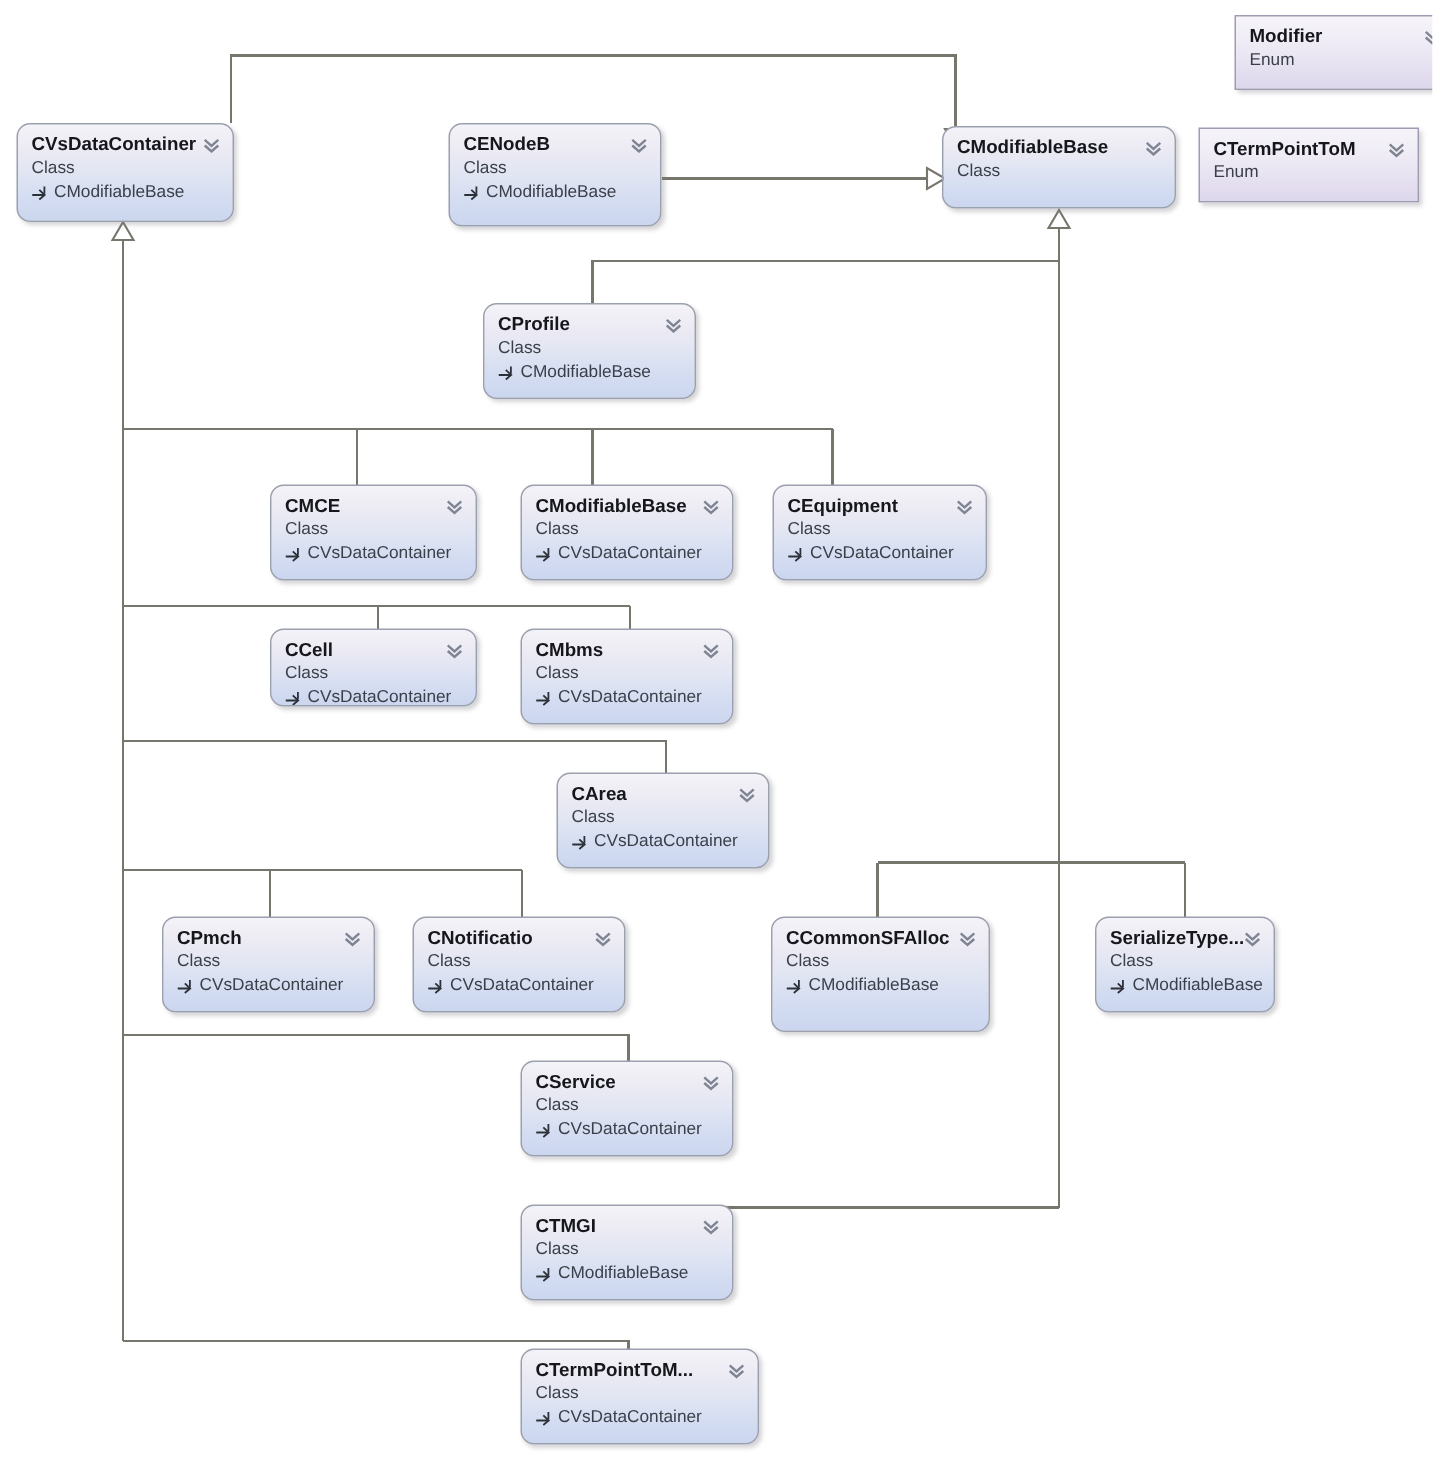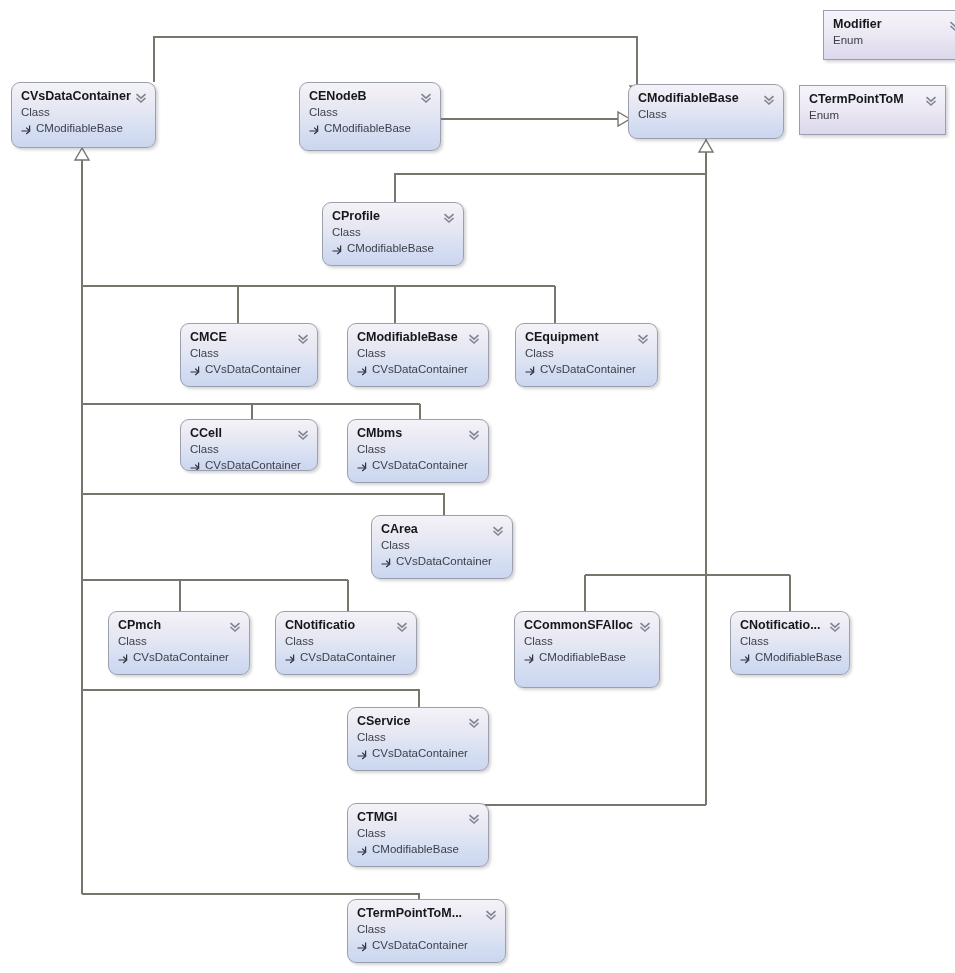--- a/index.html
+++ b/index.html
@@ -355,21 +355,21 @@
               <path d="M8.6 1.4 L8.6 6.2" stroke="#2c3038" stroke-width="1.2" fill="none"></path>
             </svg></span>
           <span>CModifiableBase</span>
         </div>
         <span class="chevron"><svg viewBox="0 0 12 12" width="12" height="12" aria-hidden="true">
             <path d="M1.5 2.2 L6 6.2 L10.5 2.2" fill="none" stroke="#6c7382" stroke-width="1.6"></path>
             <path d="M1.5 6.0 L6 10.0 L10.5 6.0" fill="none" stroke="#6c7382" stroke-width="1.6"></path>
           </svg></span>
       </div>
       <div class="node" style="left: 730px; top: 611px; width: 120px; height: 64px;">
-        <div class="node-title">CNotificatio...</div>
+        <div class="node-title">SerializeType...</div>
         <div class="node-kind">Class</div>
         <div class="node-base">
           <span class="base-arrow"><svg viewBox="0 0 11 11" width="11" height="11" aria-hidden="true">
               <path d="M0.5 7.0 L8.0 7.0" stroke="#2c3038" stroke-width="1.2" fill="none"></path>
               <path d="M5.2 3.6 L8.8 7.0 L5.2 10.0" stroke="#2c3038" stroke-width="1.2" fill="none"></path>
               <path d="M8.6 1.4 L8.6 6.2" stroke="#2c3038" stroke-width="1.2" fill="none"></path>
             </svg></span>
           <span>CModifiableBase</span>
         </div>
         <span class="chevron"><svg viewBox="0 0 12 12" width="12" height="12" aria-hidden="true">

